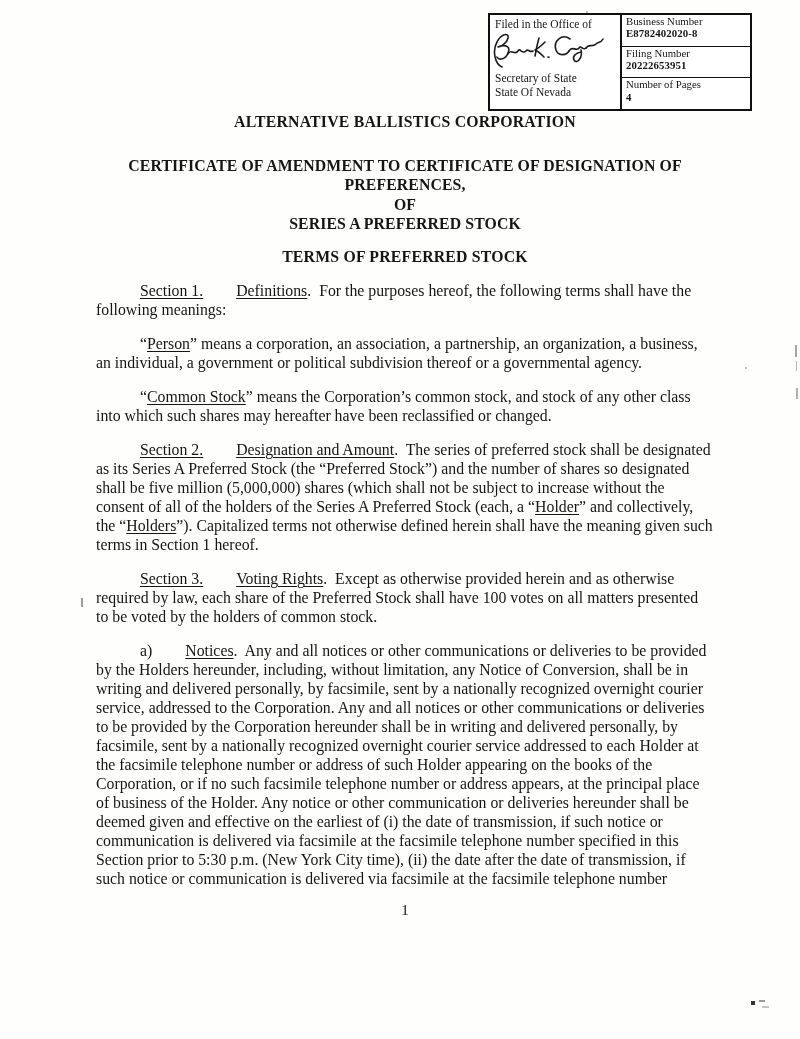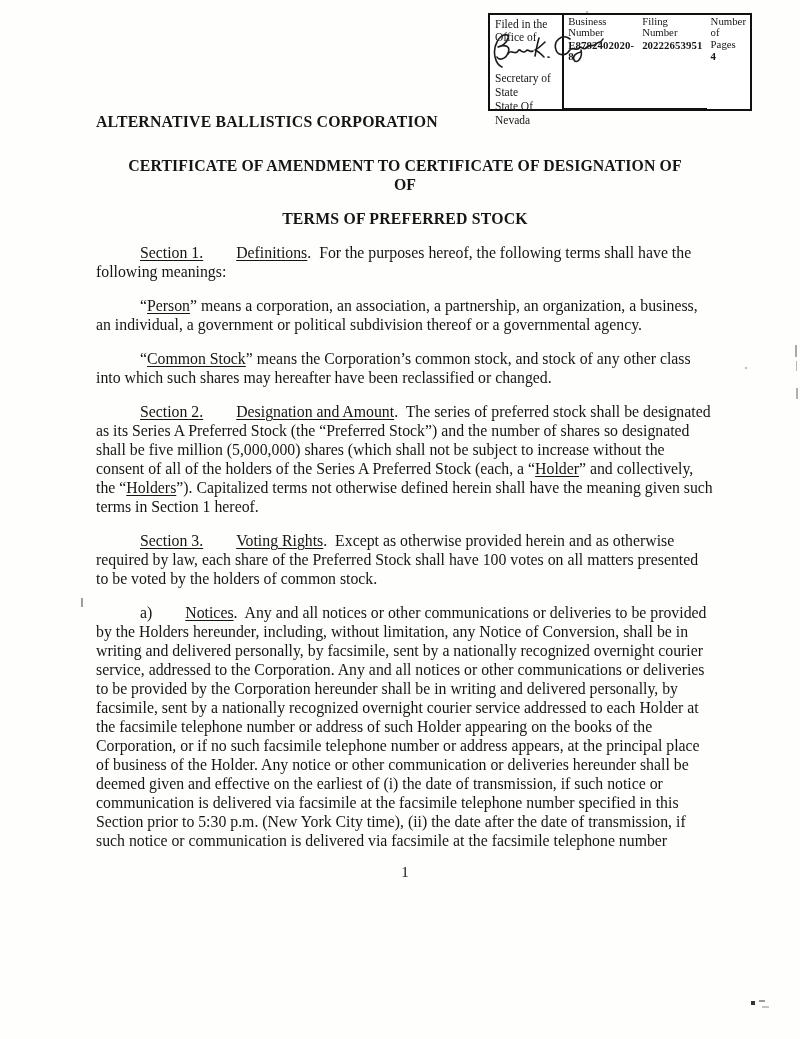--- a/index.html
+++ b/index.html
@@ -2,37 +2,37 @@
 <html><head>
 <meta charset="utf-8">
 <style>
   html,body{margin:0;padding:0;}
   body{
     width:800px;height:1039px;position:relative;overflow:hidden;
     background:#fefefd;color:#151515;
     font-family:"Liberation Serif","DejaVu Serif",serif;
   }
   .doc{position:absolute;left:96px;top:0;width:618px;}
-  .title{margin-top:113px;font-size:15.8px;font-weight:bold;text-align:left;letter-spacing:0.2px;}
+  .title{margin-top:113px;font-size:15.8px;font-weight:bold;text-align:center;letter-spacing:0.2px;}
   .heading{margin-top:25px;font-size:15.8px;font-weight:bold;text-align:center;line-height:19.3px;letter-spacing:0.1px;}
   .subtitle{margin-top:15px;font-size:15.8px;font-weight:bold;text-align:center;letter-spacing:0.2px;}
   .para{margin:15px 0 0;font-size:15.8px;line-height:19px;text-indent:44px;white-space:pre-wrap;}
   .tab{display:inline-block;width:33px;}
   .u{text-decoration:underline;text-underline-offset:2px;text-decoration-thickness:1px;}
   .pagenum{margin-top:14px;text-align:center;font-size:15px;}
 
   
   .stamp{position:absolute;left:488px;top:13px;width:260px;height:94px;border:2px solid #101010;display:flex;background:#fff;}
   .stamp-left{width:114px;border-right:2px solid #101010;position:relative;padding:3px 11px 0 5px;font-size:11.5px;}
   .stamp-filed{line-height:13px;}
   .sig{position:absolute;left:0;top:11px;width:114px;height:48px;}
   .sig svg{overflow:visible;display:block;}
   .sig path{fill:none;stroke:#1b1b1b;stroke-width:1.6;stroke-linecap:round;stroke-linejoin:round;}
   .stamp-sos{position:absolute;left:5px;top:56px;line-height:14px;font-size:11.5px;}
-  .stamp-right{flex:1;display:flex;flex-direction:row;}
+  .stamp-right{flex:1;display:flex;flex-direction:column;}
   .stamp-row{flex:1;border-bottom:1.5px solid #101010;padding:1px 4px 0;font-size:10.8px;line-height:11.4px;}
   .stamp-row:last-child{border-bottom:none;}
   .s-value{font-weight:bold;margin-top:1px;letter-spacing:0.1px;}
 
   
   .artifact{position:absolute;}
 </style>
 </head>
 <body>
 
@@ -73,21 +73,23 @@
         <div class="s-value">4</div>
       </div>
     </div>
   </div>
 
   <div class="doc">
     <div class="title">ALTERNATIVE BALLISTICS CORPORATION</div>
 
     <div class="heading">
       <div>CERTIFICATE OF AMENDMENT TO CERTIFICATE OF DESIGNATION OF</div>
+      <div>PREFERENCES,</div>
       <div>OF</div>
+      <div>SERIES A PREFERRED STOCK</div>
     </div>
 
     <div class="subtitle">TERMS OF PREFERRED STOCK</div>
 
     <p class="para"><span class="u">Section 1.</span><span class="tab"></span><span class="u">Definitions</span><span>.  For the purposes hereof, the following terms shall have the following meanings:</span></p>
     <p class="para"><span>“</span><span class="u">Person</span><span>” means a corporation, an association, a partnership, an organization, a business, an individual, a government or political subdivision thereof or a governmental agency.</span></p>
     <p class="para"><span>“</span><span class="u">Common Stock</span><span>” means the Corporation’s common stock, and stock of any other class into which such shares may hereafter have been reclassified or changed.</span></p>
     <p class="para"><span class="u">Section 2.</span><span class="tab"></span><span class="u">Designation and Amount</span><span>.  The series of preferred stock shall be designated as its Series A Preferred Stock (the “Preferred Stock”) and the number of shares so designated shall be five million (5,000,000) shares (which shall not be subject to increase without the consent of all of the holders of the Series A Preferred Stock (each, a “</span><span class="u">Holder</span><span>” and collectively, the “</span><span class="u">Holders</span><span>”). Capitalized terms not otherwise defined herein shall have the meaning given such terms in Section 1 hereof.</span></p>
     <p class="para"><span class="u">Section 3.</span><span class="tab"></span><span class="u">Voting Rights</span><span>.  Except as otherwise provided herein and as otherwise required by law, each share of the Preferred Stock shall have 100 votes on all matters presented to be voted by the holders of common stock.</span></p>
     <p class="para"><span>a)</span><span class="tab"></span><span class="u">Notices</span><span>.  Any and all notices or other communications or deliveries to be provided by the Holders hereunder, including, without limitation, any Notice of Conversion, shall be in writing and delivered personally, by facsimile, sent by a nationally recognized overnight courier service, addressed to the Corporation. Any and all notices or other communications or deliveries to be provided by the Corporation hereunder shall be in writing and delivered personally, by facsimile, sent by a nationally recognized overnight courier service addressed to each Holder at the facsimile telephone number or address of such Holder appearing on the books of the Corporation, or if no such facsimile telephone number or address appears, at the principal place of business of the Holder. Any notice or other communication or deliveries hereunder shall be deemed given and effective on the earliest of (i) the date of transmission, if such notice or communication is delivered via facsimile at the facsimile telephone number specified in this Section prior to 5:30 p.m. (New York City time), (ii) the date after the date of transmission, if such notice or communication is delivered via facsimile at the facsimile telephone number</span></p>

